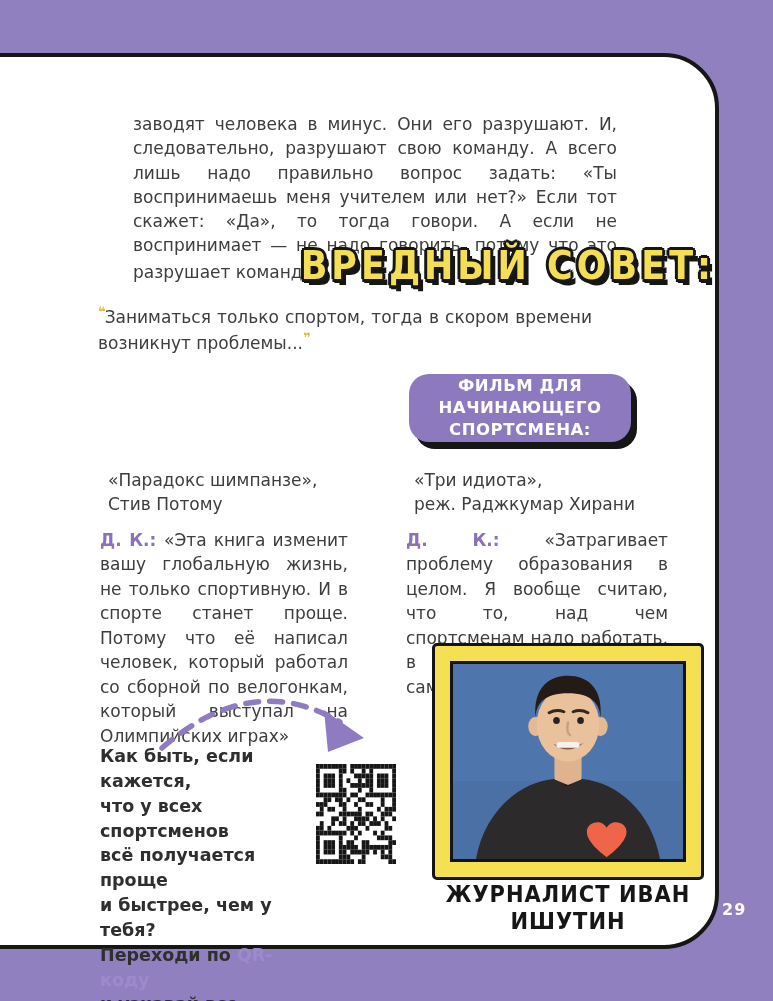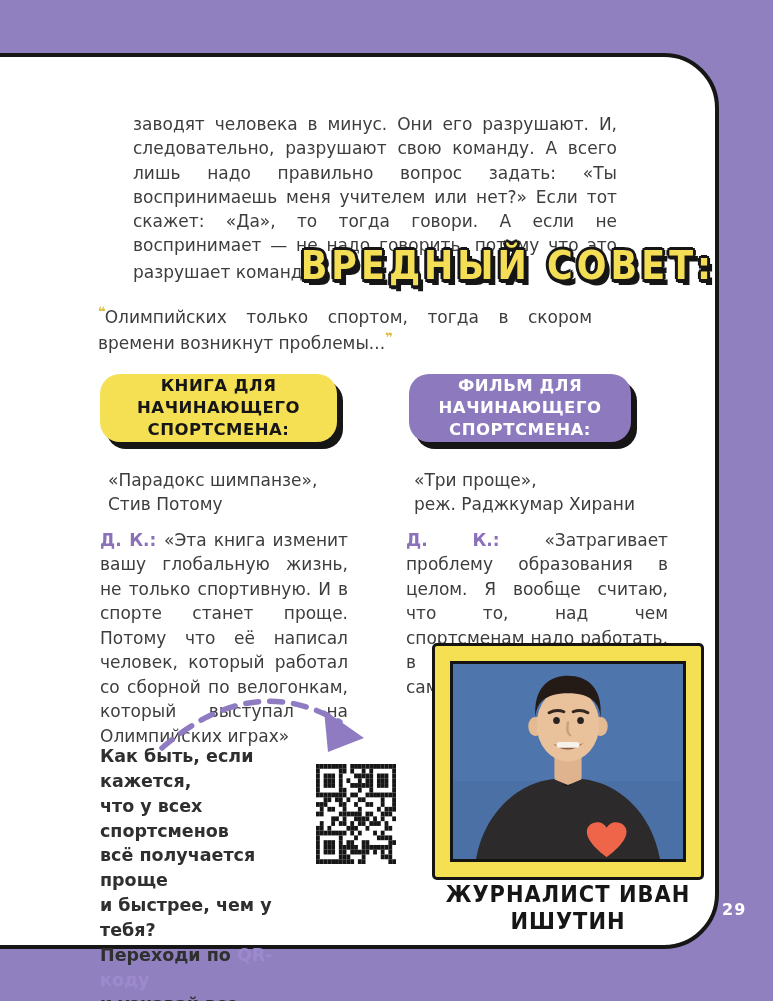--- a/index.html
+++ b/index.html
@@ -118,40 +118,37 @@
 
 <div class="page">
   <div class="card"></div>
 
   <p class="intro"><span>заводят человека в минус. Они его разрушают. И, следовательно, разрушают свою команду. А всего лишь надо правильно вопрос задать: «Ты воспринимаешь меня учителем или нет?» Если тот скажет: «Да», то тогда говори. А если не воспринимает — не надо говорить, потому что это разрушает команду.</span><span class="qmark">❞</span></p>
 
   <div class="heading-wrap">
     <span class="heading">ВРЕДНЫЙ СОВЕТ:</span>
   </div>
 
-  <p class="advice-quote"><span class="qmark">❝</span><span>Олимпийских только спортом, тогда в скором времени возникнут проблемы...</span><span class="qmark">❞</span></p>
-
-  <div class="badge badge-book comic">
-    <span>КНИГА ДЛЯ НАЧИНАЮЩЕГО СПОРТСМЕНА:</span>
-  </div>
+  <p class="advice-quote"><span class="qmark">❝</span><span>Заниматься только спортом, тогда в скором времени возникнут проблемы...</span><span class="qmark">❞</span></p>
+
   <div class="badge badge-film comic">
     <span>ФИЛЬМ ДЛЯ НАЧИНАЮЩЕГО СПОРТСМЕНА:</span>
   </div>
 
   <div class="col col-book">
     <div class="title">
       <div>«Парадокс шимпанзе»,</div>
       <div>Стив Потому</div>
     </div>
     <p class="comment"><span class="speaker">Д. К.: </span><span>«Эта книга изменит вашу глобальную жизнь, не только спортивную. И в спорте станет проще. Потому что её написал человек, который работал со сборной по велогонкам, который выступал на Олимпийских играх»</span></p>
   </div>
 
   <div class="col col-film">
     <div class="title">
-      <div>«Три проще»,</div>
+      <div>«Три идиота»,</div>
       <div>реж. Раджкумар Хирани</div>
     </div>
     <p class="comment"><span class="speaker">Д. К.: </span><span>«Затрагивает проблему образования в целом. Я вообще считаю, что то, над чем спортсменам надо работать, в первую очередь, — это самообразование»</span></p>
   </div>
 
   <div class="arrow">
     <svg viewBox="0 0 256 80" width="256" height="80" xmlns="http://www.w3.org/2000/svg">
       <path d="M10 62 Q100 -16 188 36" fill="none" stroke="#8f7bc2" stroke-width="5.5" stroke-linecap="round" stroke-dasharray="13 11"></path>
       <polygon points="172,24 212,52 176,66" fill="#8f7bc2"></polygon>
     </svg>

